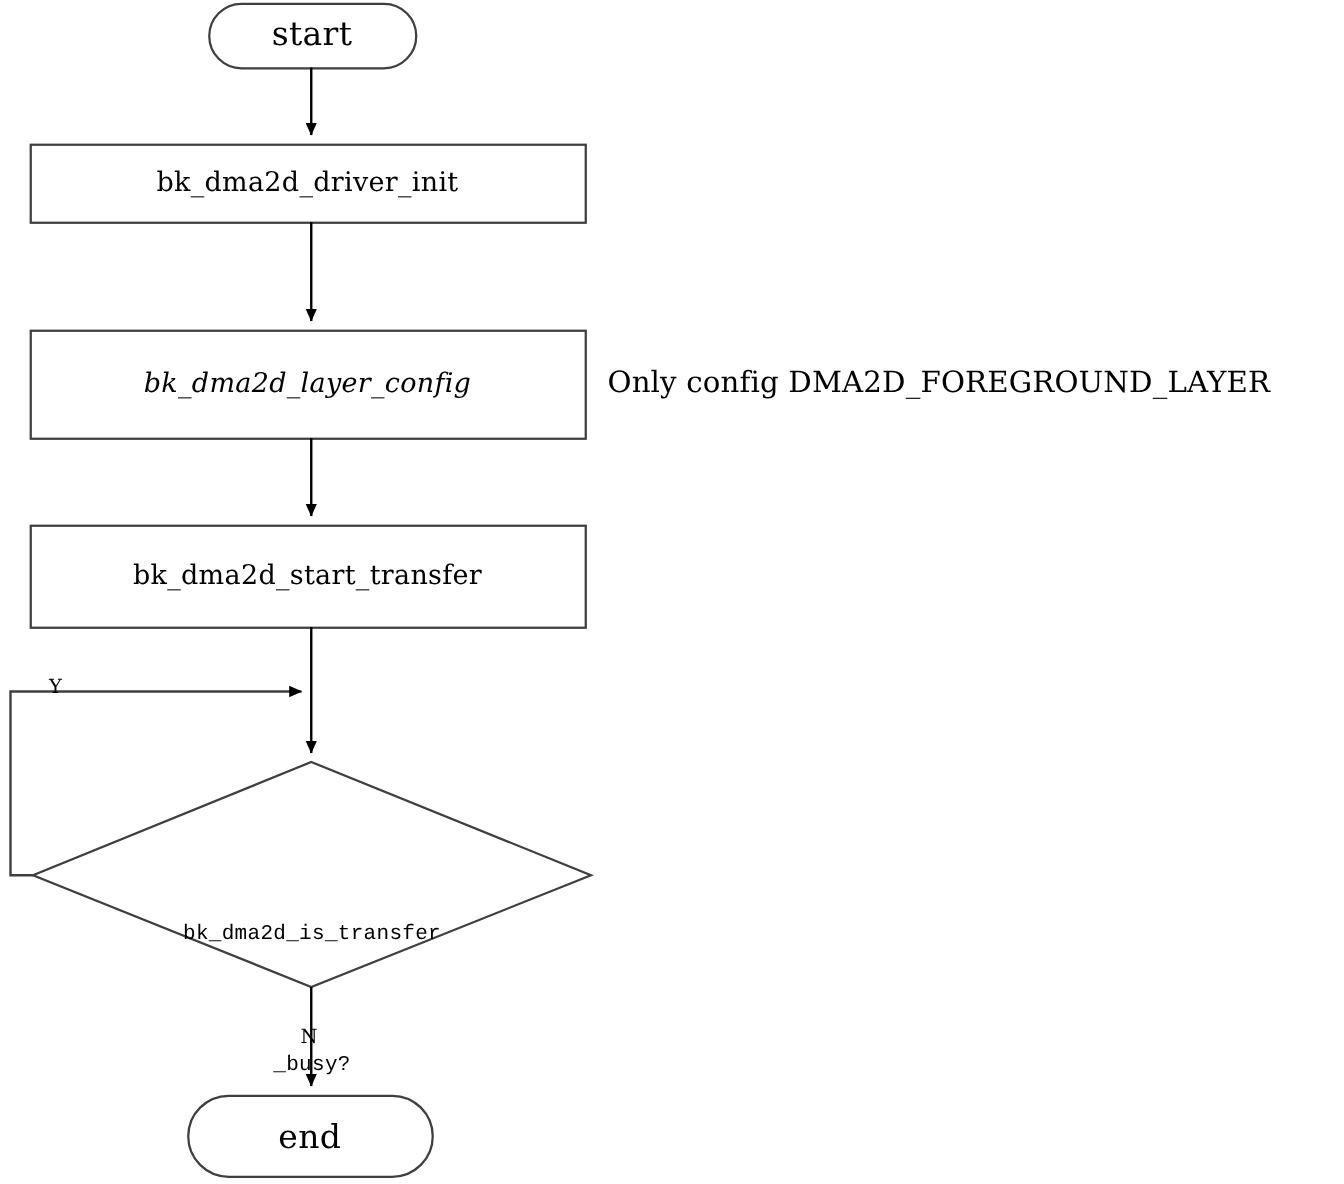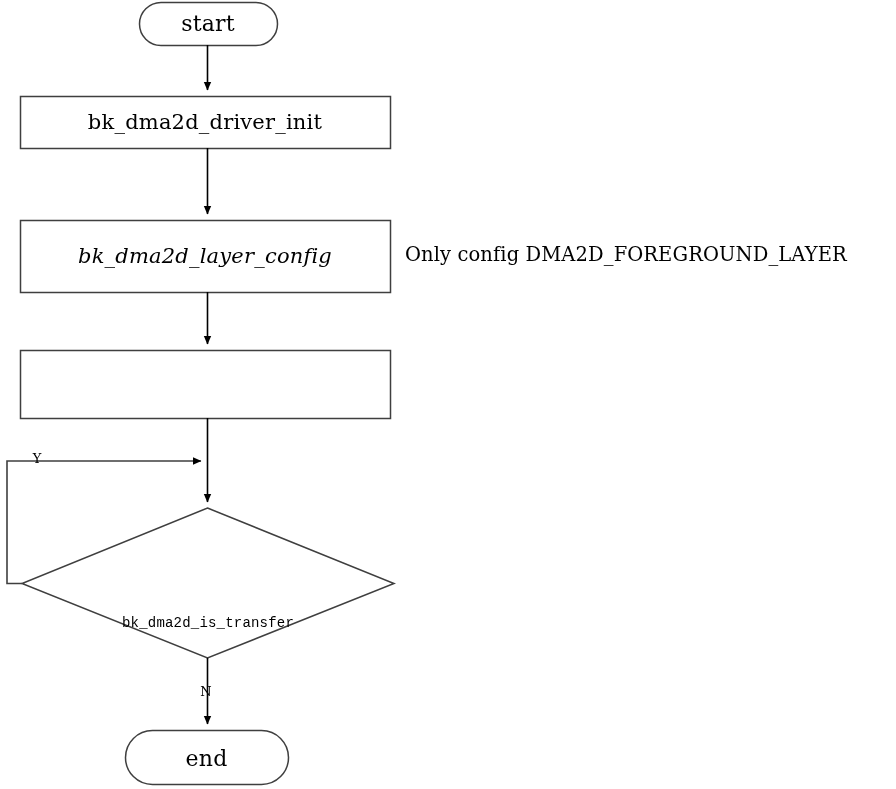--- a/index.html
+++ b/index.html
@@ -32,21 +32,21 @@
   }
   .node-label, .edge-label, .note-label {
     position: absolute;
     white-space: pre;
     color: #000000;
     text-align: center;
     font-family: "DejaVu Serif", "Liberation Serif", serif;
     pointer-events: none;
   }
   .node-label {
-    font-size: 21px;
+    font-size: 18px;
     line-height: 26px;
     letter-spacing: 0.2px;
   }
   .terminal-label {
     font-size: 22px;
   }
   .decision-label {
     font-size: 14px;
     line-height: 29px;
     font-family: Liberation Mono, monospace;
@@ -102,23 +102,25 @@
 
     <line x1="207.5" y1="658" x2="207.5" y2="724" stroke="#000000" stroke-width="1.6" marker-end="url(#arrowhead)"></line>
   </svg>
 
   <div class="node-label terminal-label centered-box" style="left:139px; top:2px; width:138px; height:43px;text-align:right;">start</div>
 
   <div class="node-label centered-box" style="left:20px; top:96px; width:370px; height:52px;">bk_dma2d_driver_init</div>
 
   <div class="node-label centered-box" style="left:20px; top:220px; width:370px; height:72px;font-style:italic;">bk_dma2d_layer_config</div>
 
+  <div class="node-label centered-box" style="left:20px; top:350px; width:370px; height:68px;">bk_dma2d_start_transfer</div>
 
   <div class="node-label decision-label" style="left:22px; top:551px; width:372px; height:60px;">
     <div>bk_dma2d_is_transfer</div>
+    <div>_busy?</div>
   </div>
 
   <div class="node-label terminal-label centered-box" style="left:125px; top:730px; width:163px; height:58px;">end</div>
 
   <div class="edge-label" style="left:27px; top:452px; width:20px; text-align:center;">Y</div>
 
   <div class="edge-label" style="left:196px; top:685px; width:20px; text-align:center;">N</div>
 
   <div class="note-label" style="left:405px; top:243px;">Only config DMA2D_FOREGROUND_LAYER</div>
 

